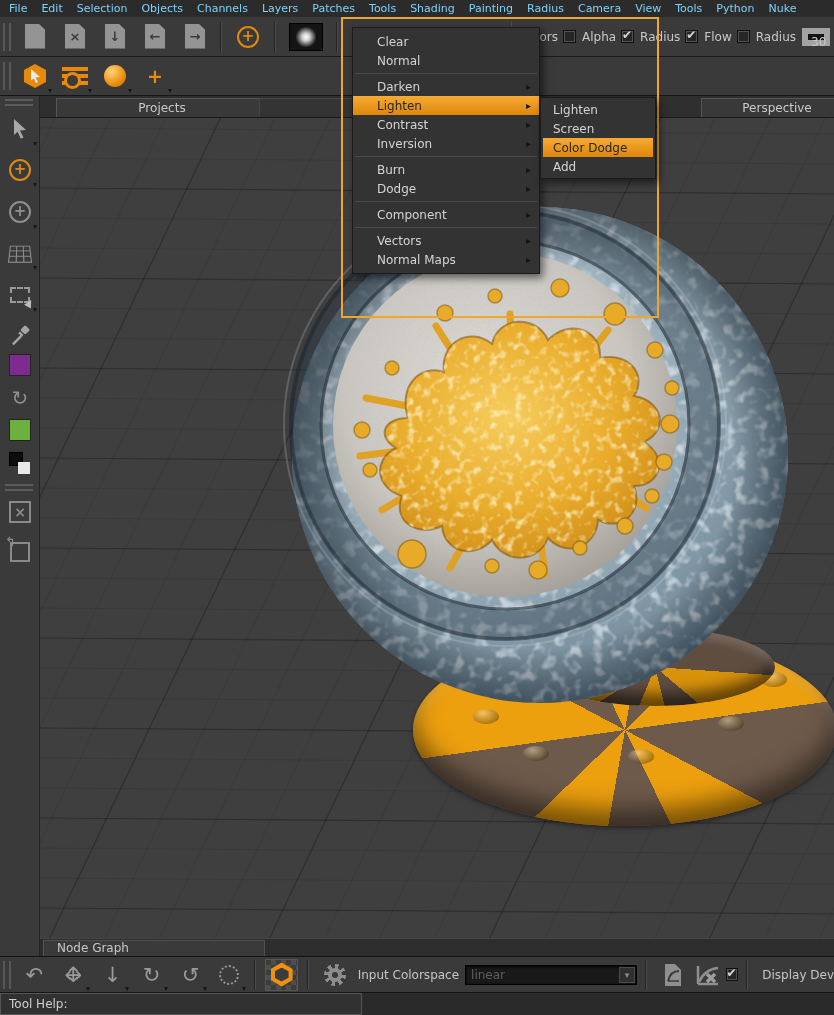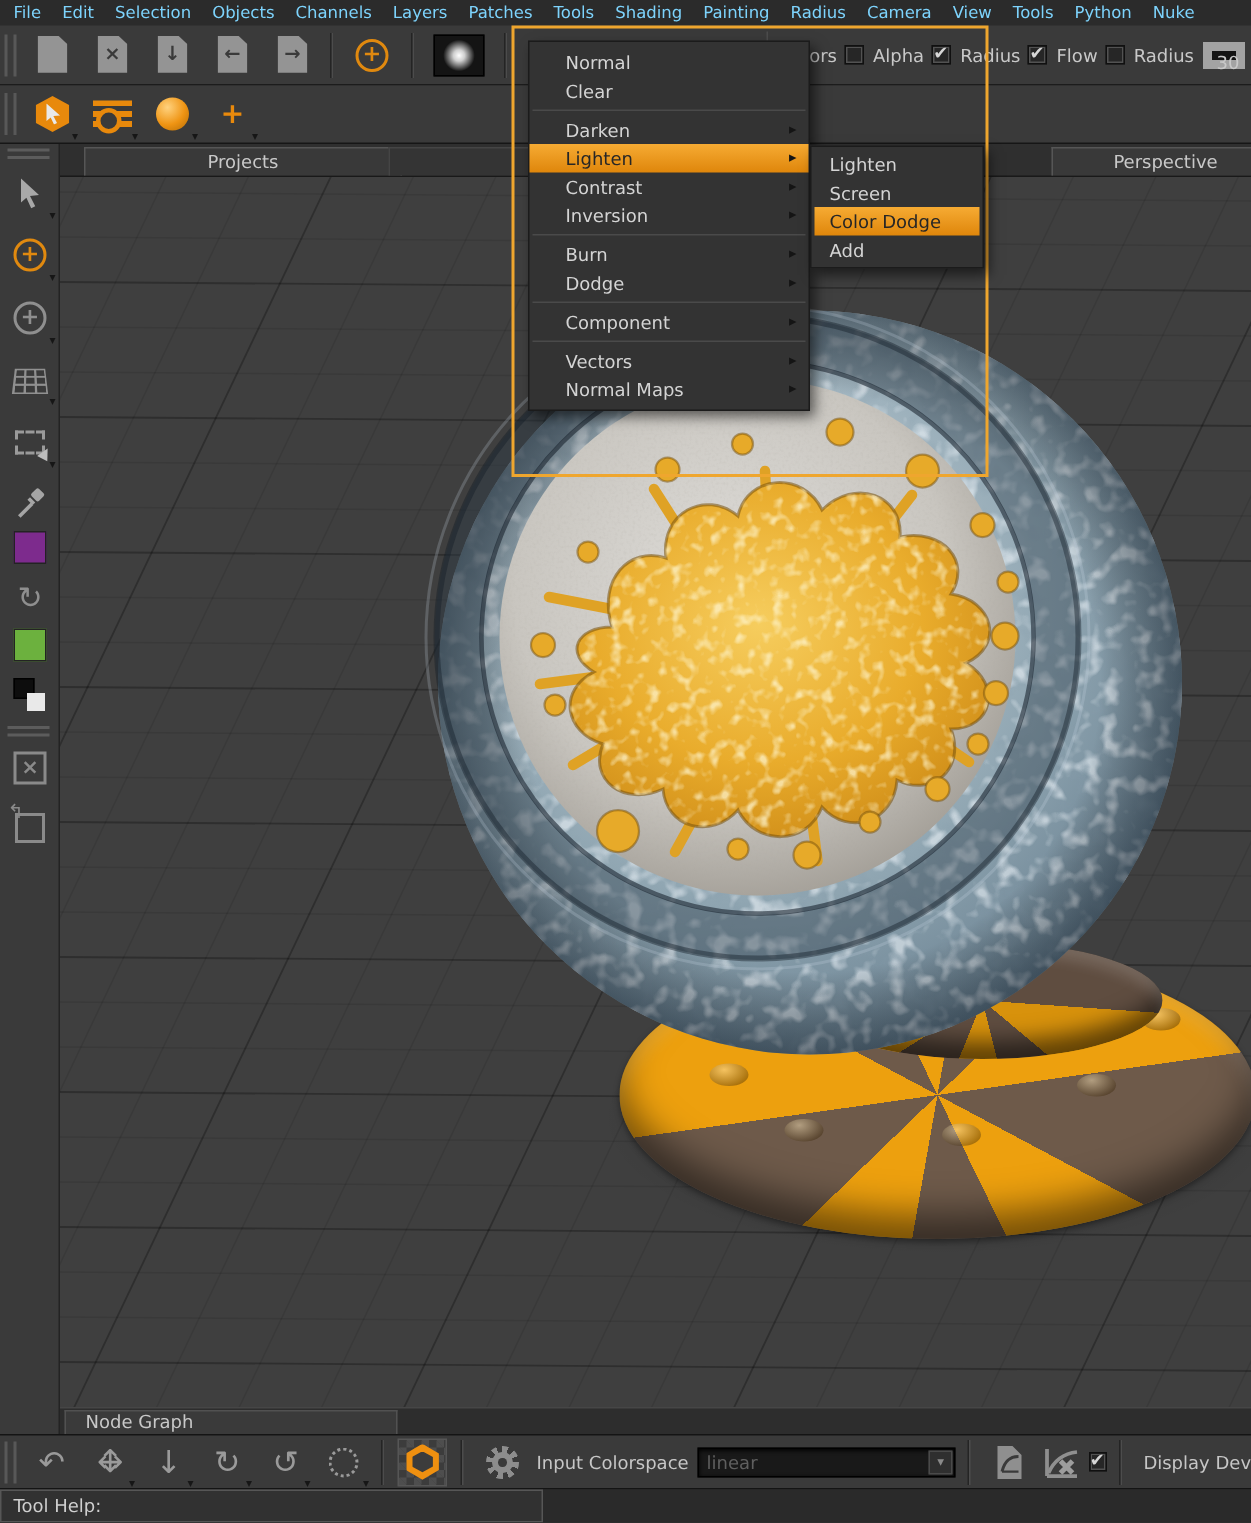--- a/index.html
+++ b/index.html
@@ -552,27 +552,27 @@
     <div class="sbbox">
       <span class="sb-prefix">Tool Help:</span>
     </div>
   </div>
 
   <div class="orect"></div>
 
   <div class="menu">
 
   <div class="menu-item">
+        <span class="mi-label">Clear</span>
+        <span class="mi-arrow">▸</span>
+      </div>
+      <div class="menu-item">
         <span class="mi-label">Normal</span>
         <span class="mi-arrow">▸</span>
       </div>
-      <div class="menu-item">
-        <span class="mi-label">Clear</span>
-        <span class="mi-arrow">▸</span>
-      </div>
       <div class="menu-item sep">
         
         
       </div>
       <div class="menu-item">
         <span class="mi-label">Darken</span>
         <span class="mi-arrow show">▸</span>
       </div>
       <div class="menu-item hl">
         <span class="mi-label">Lighten</span>

